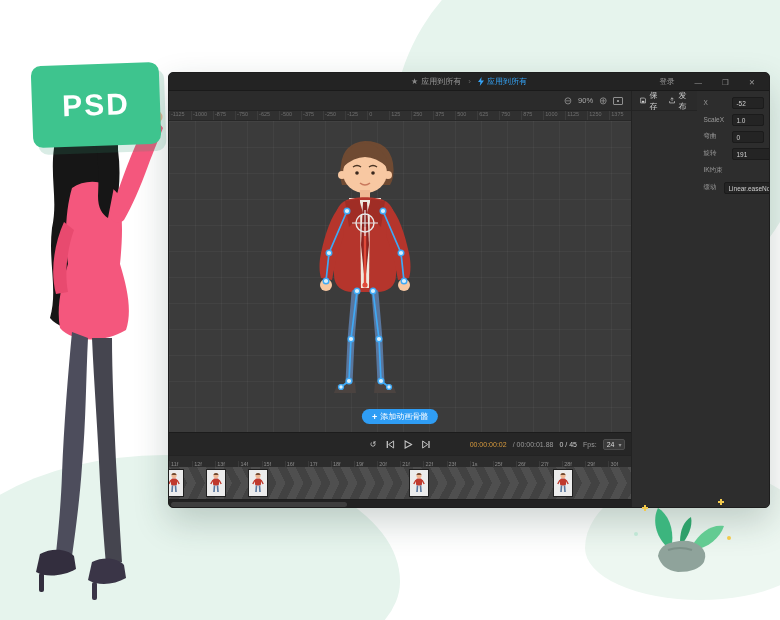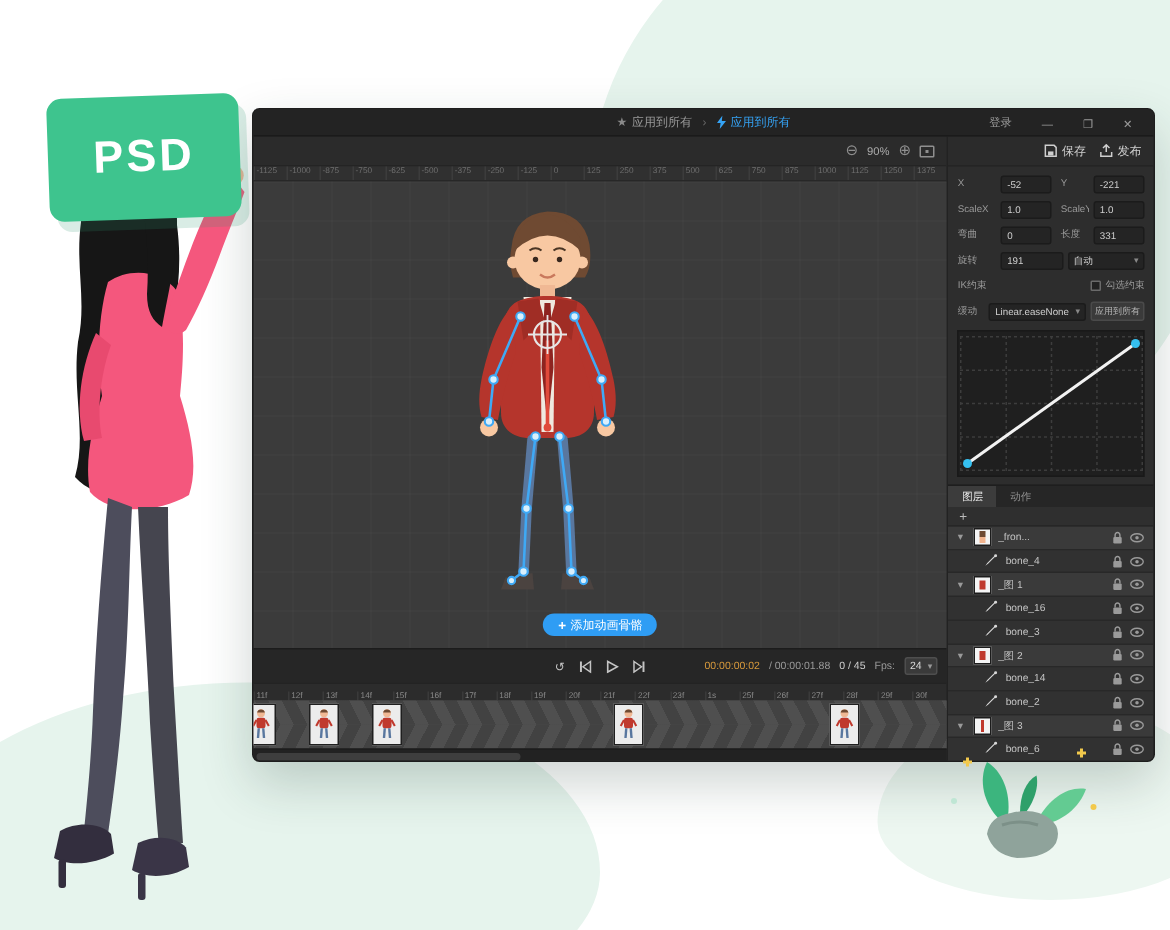--- a/index.html
+++ b/index.html
@@ -33,21 +33,21 @@
   .tb-center { display:flex; align-items:center; gap:7px; font-size:8px; }
   .tb-tab { display:flex; align-items:center; gap:3px; color:#9a9a9a; cursor:default; }
   .tb-tab.active { color:#35a3f5; }
   .tb-star { color:#8a8a8a; font-size:8px; }
   .tb-sep { color:#666; font-size:8px; }
   .tb-right { position:absolute; right:14px; top:0; height:18px; display:flex; align-items:center; gap:20px; color:#9a9a9a; font-size:7.5px; }
   .tb-right .wbtn { cursor:default; }
 
   .mainrow { display:flex; height:417px; }
   .canvas-col { width:464px; display:flex; flex-direction:column; }
-  .right-panel { width:138px; background:#2d2d2d; border-left:1px solid #222; display:flex; flex-direction:column; overflow:hidden; }
+  .right-panel { width:138px; background:#2d2d2d; border-left:1px solid #222; display:flex; flex-direction:row; overflow:hidden; }
 
   .canvas-toolbar { height:20px; background:#2b2b2b; border-bottom:1px solid #242424;
     display:flex; align-items:center; justify-content:flex-end; gap:6px; padding-right:8px; color:#9a9a9a; }
   .zoom-glyph { font-size:10px; line-height:10px; color:#8f8f8f; cursor:pointer; }
   .zoom-level { font-size:7.5px; color:#aaa; }
   .fit-icon { width:10px; height:8px; border:1px solid #8f8f8f; border-radius:1px; position:relative; }
   .fit-icon::after { content:''; position:absolute; left:3px; top:2px; width:2px; height:2px; background:#8f8f8f; }
 
   .h-ruler { height:10px; background:#303030; border-bottom:1px solid #272727; display:flex; }
   .rtick { flex:1; font-size:5.5px; color:#6f6f6f; border-left:1px solid #3c3c3c; padding-left:1px; overflow:hidden; white-space:nowrap; }

